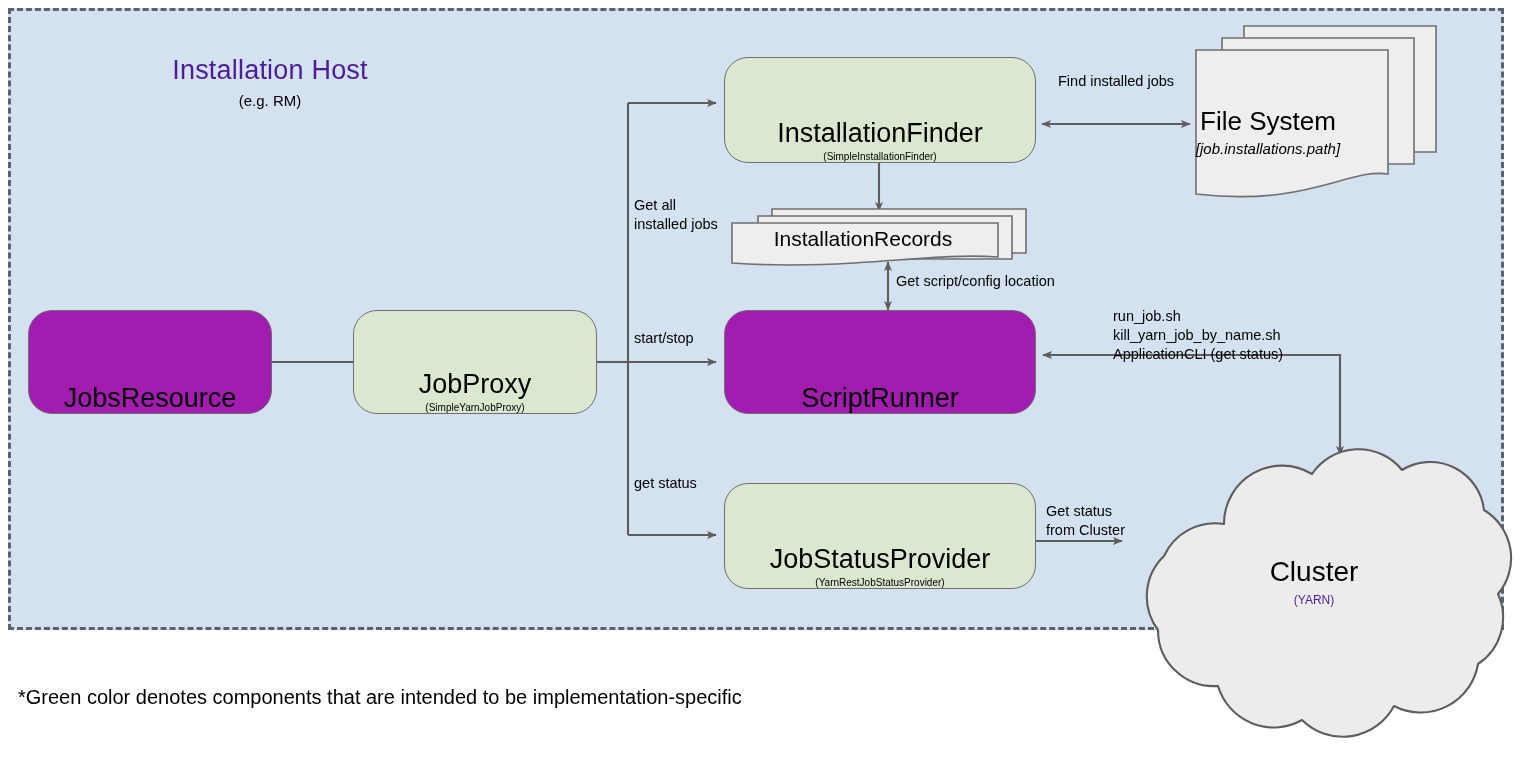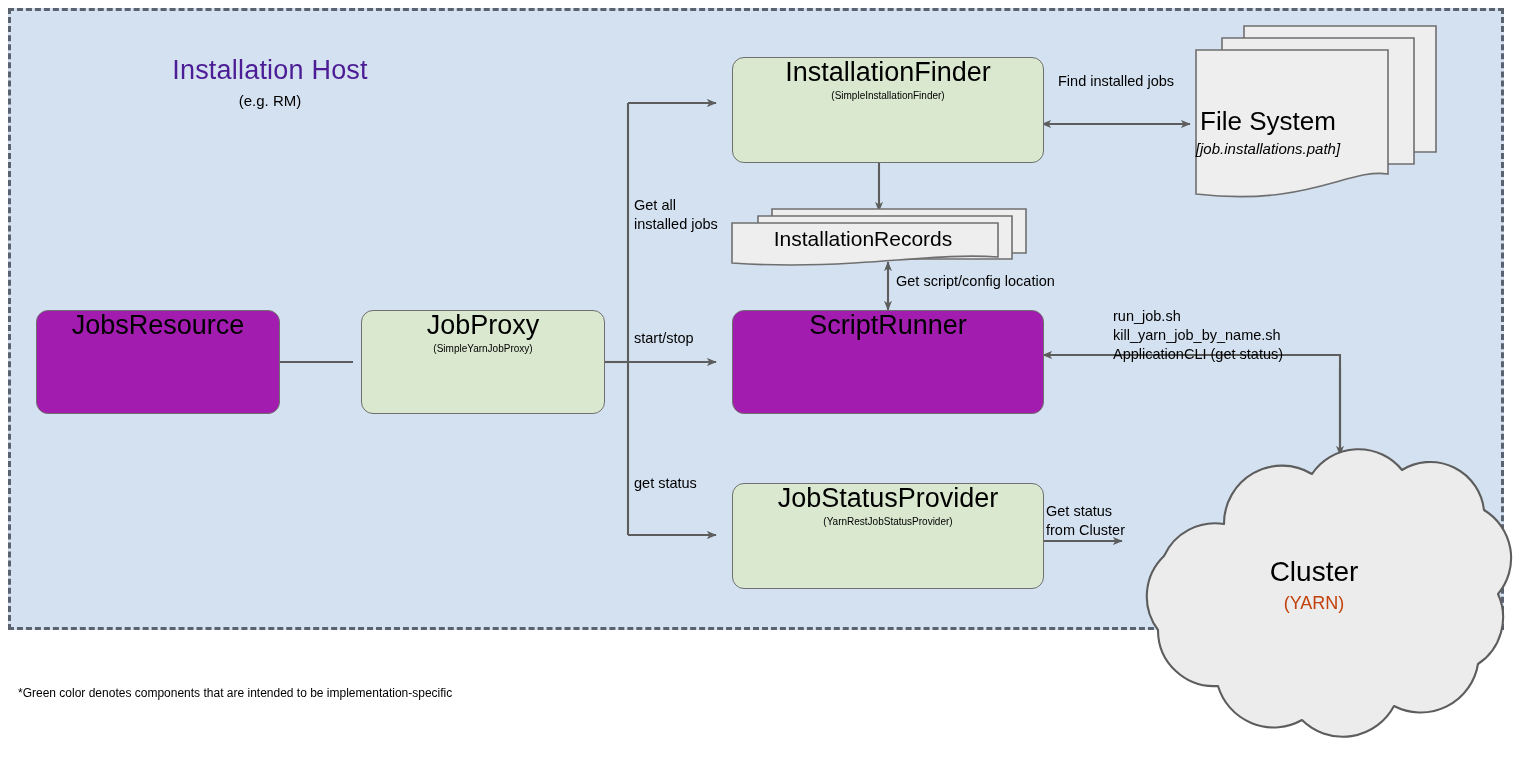--- a/index.html
+++ b/index.html
@@ -55,27 +55,26 @@
     width: 420px;
     text-align: center;
     font-size: 15px;
     color: #000000;
   }
   
   .node {
     position: absolute;
     box-sizing: border-box;
     border: 1.6px solid #6f6f6f;
-    border-radius: 12px;
+    border-radius: 24px;
     display: flex;
     flex-direction: column;
     align-items: center;
-    justify-content: flex-start;
-    text-align: center;
-    margin-left: 8px;
+    justify-content: flex-end;
+    text-align: center;
   }
   .node.grey  { background: #a21caf; }
   .node.green { background: #d9e8cf; }
   .node .title {
     font-size: 27px;
     color: #000000;
     line-height: 1.08;
     white-space: nowrap;
   }
   .node .subtitle {
@@ -114,38 +113,38 @@
     position: absolute;
     width: 100%;
     text-align: center;
     font-size: 28px;
     color: #000000;
   }
   .cloud .cloud-subtitle {
     position: absolute;
     width: 100%;
     text-align: center;
-    font-size: 18px;
-    color: #c2410c;
+    font-size: 12px;
+    color: #4c1d95;
   }
   
   .edge-label {
     position: absolute;
     font-size: 14.5px;
     color: #000000;
     line-height: 1.32;
     white-space: pre-line;
     pointer-events: none;
   }
   
   .footnote {
     position: absolute;
     left: 18px;
     top: 686px;
-    font-size: 12px;
+    font-size: 20px;
     color: #000000;
   }
 </style>
 </head>
 <body>
 
 <div id="stage">
 
   <div class="host-container"></div>
   <div class="host-title">Installation Host</div>

